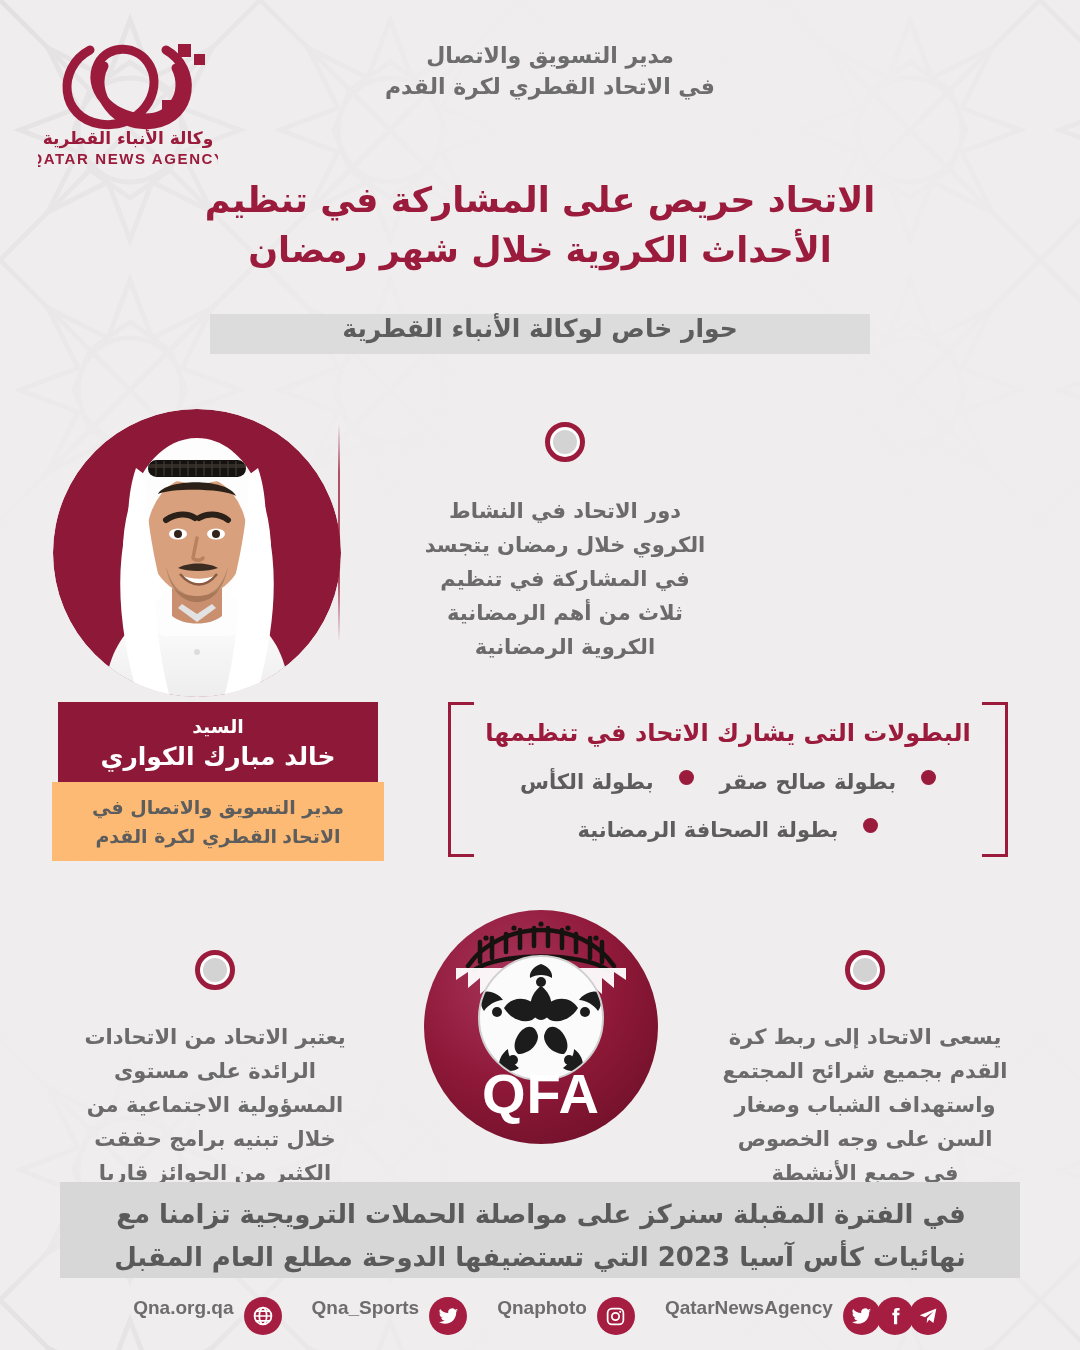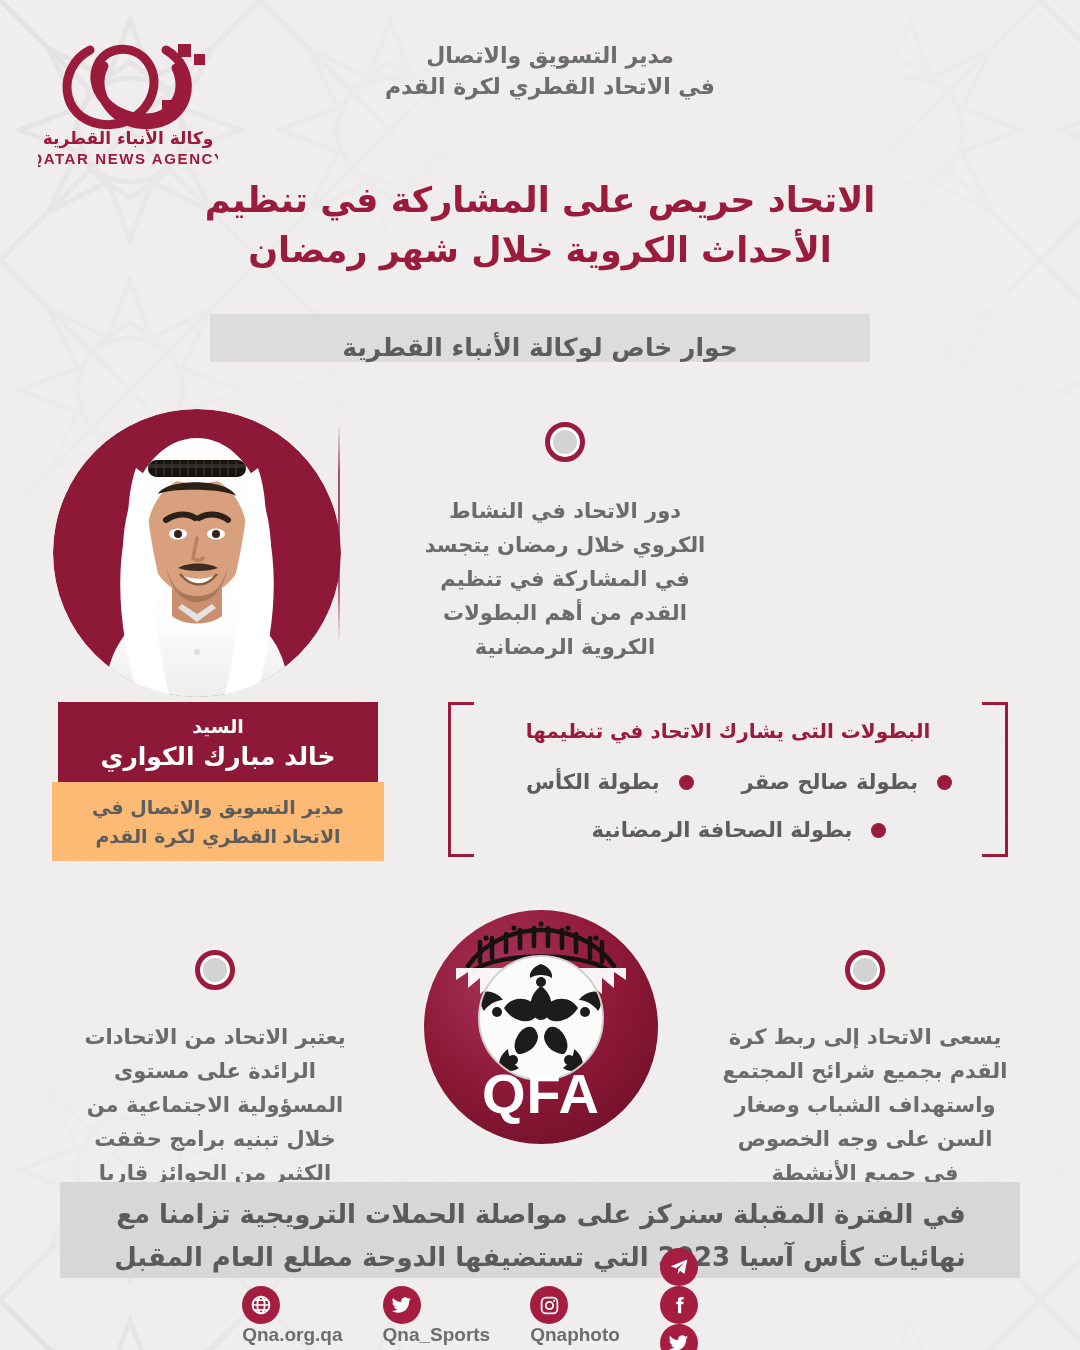--- a/index.html
+++ b/index.html
@@ -51,23 +51,23 @@
   #headline {
     top:176px; right:180px; width:720px;
     text-align:center;
     font-size:35px; font-weight:bold;
     line-height:1.42;
     color:#9b1b3c;
   }
 
   
   #subtitle-band {
-    top:314px; right:210px; width:660px; height:48px;
+    top:314px; right:210px; width:660px; height:40px;
     background:#dcdcdc;
-    display:flex; align-items:flex-end; justify-content:center;
+    display:flex; align-items:flex-start; justify-content:center;
   }
   #subtitle-band span {
     font-size:25px; font-weight:bold; color:#5d5d5d;
   }
 
   
   .circle-marker {
     width:40px; height:40px; border-radius:50%;
     border:5px solid #9b1b3c;
     background:#fdfdfd;
@@ -123,31 +123,31 @@
   .bracket.left  { left:0;  border-left:3px solid #9b1b3c;
                    border-top:3px solid #9b1b3c; border-bottom:3px solid #9b1b3c; }
   .bracket-mask-t, .bracket-mask-b {
     position:absolute; right:26px; left:26px; height:5px; background:#efeded;
   }
   .bracket-mask-t { top:-1px; }
   .bracket-mask-b { bottom:-1px; }
 
   #tournaments-title {
     position:absolute; top:17px; right:0; left:0;
-    text-align:center; font-size:20px; font-weight:bold; color:#9b1b3c;
+    text-align:center; font-size:24px; font-weight:bold; color:#9b1b3c;
   }
   #tournaments-row1 {
     position:absolute; top:68px; right:60px; left:60px;
     display:flex; align-items:center; justify-content:center; gap:26px;
   }
   #tournaments-row2 {
     position:absolute; top:116px; right:60px; left:60px;
     display:flex; align-items:center; justify-content:center;
   }
-  .tour-item { display:flex; align-items:center; gap:19px;margin-left:22px; }
+  .tour-item { display:flex; align-items:flex-start; gap:25px; }
   .tour-dot { width:15px; height:15px; border-radius:50%; background:#9b1b3c; flex:none; }
   .tour-label { font-size:21px; font-weight:bold; color:#5d5d5d; white-space:nowrap; }
 
   
   #qfa-logo { top:908px; right:420px; width:238px; height:238px; }
 
   
   #fact-bottom-right { top:950px; right:70px; }
   #fact-bottom-left  { top:950px; left:70px; }
   #fact-bottom-right .fact-text, #fact-bottom-left .fact-text { margin-top:30px; }
@@ -161,21 +161,21 @@
   #quote-band span {
     font-size:26px; font-weight:bold; color:#5a5a5a;
     line-height:1.65; text-align:right;margin-top:12px;
   }
 
   
   #social-bar {
     top:1288px; right:0; width:1080px; height:56px;
     display:flex; align-items:center; justify-content:center; gap:0;
   }
-  .social-group { display:flex; align-items:flex-end;flex-direction:column; }
+  .social-group { display:flex; align-items:flex-start; }
   .social-group + .social-group { margin-right:30px; }
   .social-icon {
     width:38px; height:38px; border-radius:50%;
     background:#a51e42; color:#fff;
     display:flex; align-items:center; justify-content:center;
     flex:none;
   }
   .social-icon + .social-icon { margin-right:-5px; }
   .social-handle {
     font-size:19px; font-weight:bold; color:#6d6d6d;
@@ -236,21 +236,21 @@
     <span>حوار خاص لوكالة الأنباء القطرية</span>
   </div>
 
 
   <div id="fact-mid" class="abs fact-col">
     <div class="circle-wrap">
       <div class="circle-marker">
           <i></i>
         </div>
     </div>
-    <div class="fact-text">دور الاتحاد في النشاط الكروي خلال رمضان يتجسد في المشاركة في تنظيم القدم من أهم البطولات الكروية الرمضانية</div>
+    <div class="fact-text">دور الاتحاد في النشاط الكروي خلال رمضان يتجسد في المشاركة في تنظيم ثلاث من أهم الرمضانية الكروية الرمضانية</div>
   </div>
 
   <div id="divider-top" class="abs"></div>
 
   <svg id="portrait" class="abs" viewBox="0 0 290 290">
     <defs>
       <clipPath id="circClip">
           <circle cx="145" cy="145" r="144"></circle>
         </clipPath>
       <linearGradient id="thobeShade" x1="0" y1="0" x2="0" y2="1">

